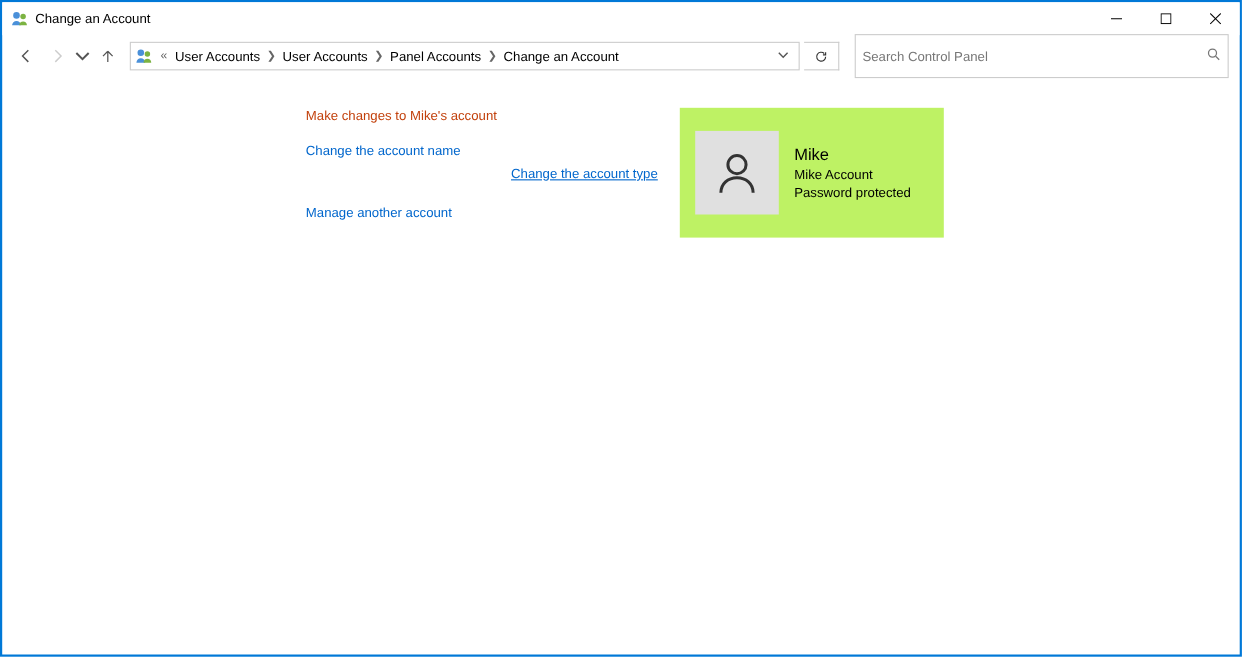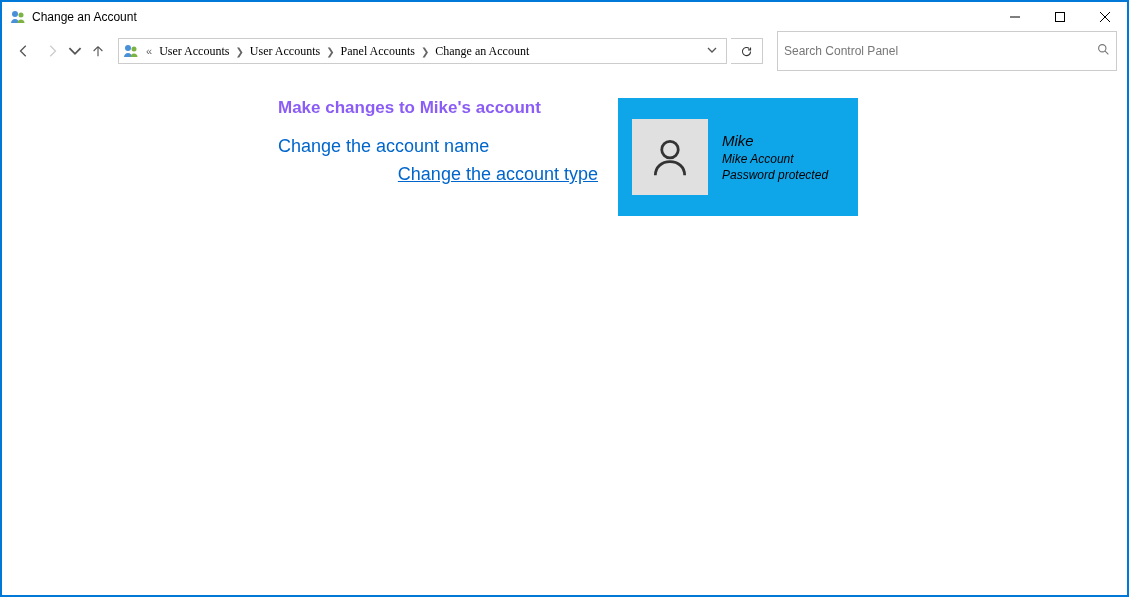--- a/index.html
+++ b/index.html
@@ -51,21 +51,21 @@
       height: 26px;
       border: 1px solid #ccc;
       display: flex;
       align-items: center;
       padding: 0 4px;
       font-size: 12px;
       margin-left: 4px;
     }
     .address-bar .app-icon { width: 16px; height: 16px; margin-right: 4px; flex-shrink:0; }
     .address-bar .chev-small { color: #666; padding: 0 3px; font-size: 11px; }
-    .crumb { padding: 2px 4px; white-space: nowrap; font-family: Liberation Serif, serif; }
+    .crumb { padding: 2px 4px; white-space: nowrap; }
     .crumb-sep { color: #666; padding: 0 2px; font-size: 10px; }
     .address-bar .flex-fill { flex: 1; }
     .dropdown-v { width: 20px; text-align: center; color: #555; font-size: 10px; }
     .refresh-box {
       width: 32px; height: 26px;
       border: 1px solid #ccc;
       border-left: none;
       display: flex; align-items: center; justify-content: center;
       color: #333;
     }
@@ -85,44 +85,43 @@
     .search-icon { color: #555; }
     
     .content {
       flex: 1;
       padding: 28px 0 0 276px;
       display: flex;
       align-items: flex-start;
     }
     .left-col { width: 320px; }
     .page-heading {
-      color: #8b5cf6;
-      font-size: 17px;
-      font-weight: 700;
+      color: #c2410c;
+      font-size: 12px;
+      font-weight: 400;
       margin-bottom: 18px;
     }
     .action-link {
       display: block;
       color: #0066cc;
-      font-size: 18px;
+      font-size: 12px;
       margin-bottom: 7px;
       cursor: pointer;
     }
     .action-link.underlined { text-decoration: underline; text-align: right; }
     .gap { height: 14px; }
     
     .account-card {
       margin-left: 20px;
       width: 240px;
       height: 118px;
-      background: #0ea5e9;
+      background: #bef264;
       display: flex;
       align-items: center;
       padding: 10px 14px;
-      font-style: italic;
     }
     .avatar-box {
       width: 76px; height: 76px;
       background: #e0e0e0;
       display: flex; align-items: center; justify-content: center;
       margin-right: 14px;
       flex-shrink: 0;
     }
     .avatar-box svg { width: 44px; height: 44px; }
     .account-info { font-size: 12px; line-height: 1.35; }
@@ -225,20 +224,21 @@
     </span>
   </div>
 </div>
 
 <div class="content">
   <div class="left-col">
     <div class="page-heading">Make changes to Mike's account</div>
     <a class="action-link">Change the account name</a>
     <a class="action-link underlined">Change the account type</a>
     <div class="gap"></div>
+    <a class="action-link">Manage another account</a>
   </div>
 
   <div class="account-card">
     <div class="avatar-box">
       <svg viewBox="0 0 48 48">
         <circle cx="24" cy="16" r="9" fill="none" stroke="#333" stroke-width="3"></circle>
         <path d="M8 44c0-9 7-15 16-15s16 6 16 15" fill="none" stroke="#333" stroke-width="3"></path>
       </svg>
     </div>
     <div class="account-info">

